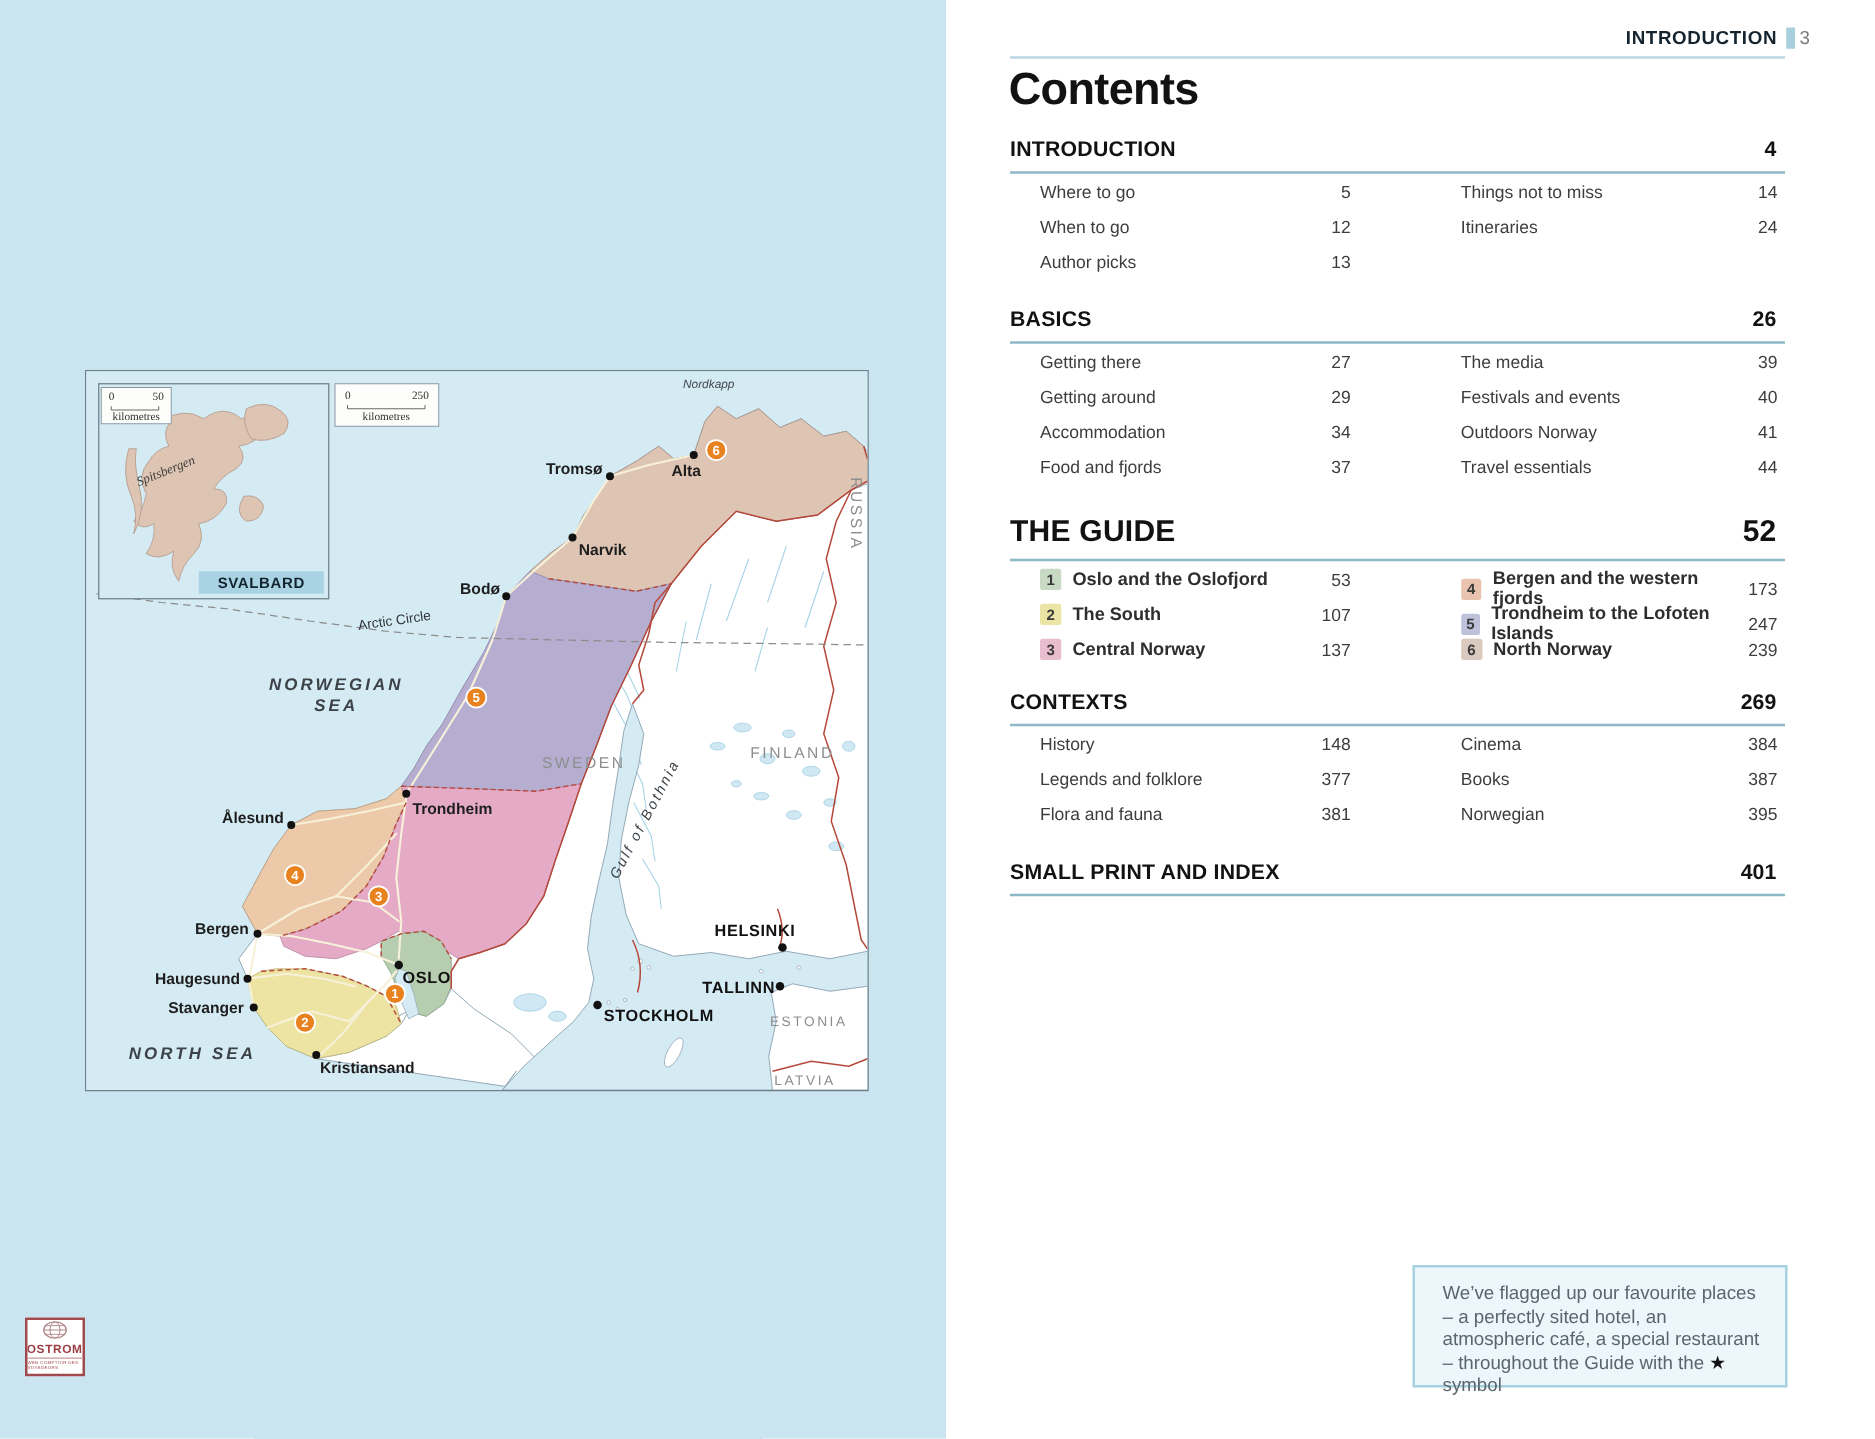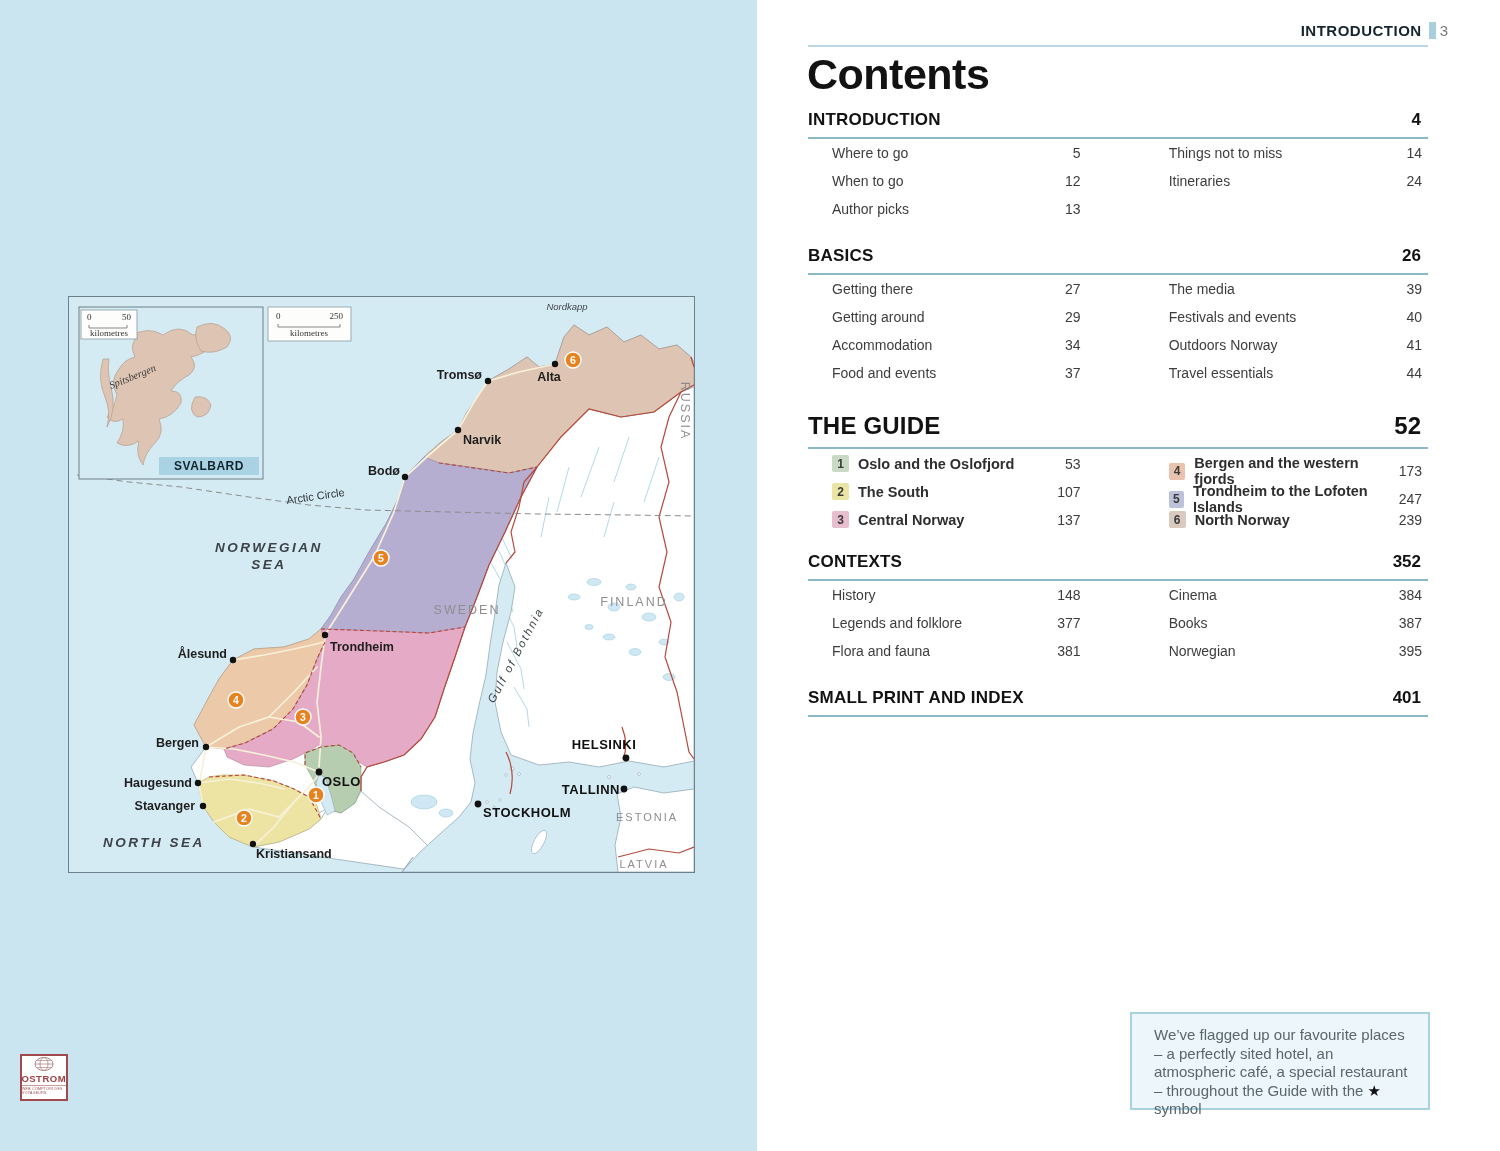--- a/index.html
+++ b/index.html
@@ -17,21 +17,21 @@
   .stamp .globe{margin-top:1px;line-height:1;}
   .stamp .name{font-size:9.5px;font-weight:bold;color:#9c3f44;letter-spacing:.5px;line-height:1;}
   .stamp .tag{font-size:3.5px;color:#9c3f44;letter-spacing:.3px;margin-top:1.5px;border-top:1px solid #c79a9c;padding-top:1px;}
   
   .right-page{position:absolute;left:757px;top:0;width:814px;height:1151px;background:#ffffff;}
   .pg-header{position:absolute;left:51px;top:22px;width:640px;display:flex;justify-content:flex-end;align-items:center;}
   .pg-header .sec{font-size:15px;font-weight:bold;color:#15242e;letter-spacing:.5px;}
   .pg-header .bar{width:7px;height:17px;background:#a9cedd;margin:0 4px 0 7px;}
   .pg-header .num{font-size:15px;color:#7b7b7b;}
   .pg-rule{position:absolute;left:51px;top:45px;width:620px;height:2px;background:#b9d8e3;}
-  .doc-title{position:absolute;left:50px;top:50px;font-size:43px;font-weight:bold;color:#121212;letter-spacing:-.5px;}
+  .doc-title{position:absolute;left:50px;top:50px;font-size:36px;font-weight:bold;color:#121212;letter-spacing:-.5px;}
   .section{position:absolute;left:51px;width:620px;}
   .sec-head{display:flex;justify-content:space-between;align-items:flex-end;}
   .sec-head .nm{font-size:17px;font-weight:bold;color:#121212;letter-spacing:.2px;}
   .sec-head .pg{font-size:17px;font-weight:bold;color:#121212;margin-right:7px;}
   .section.lg .sec-head .nm,.section.lg .sec-head .pg{font-size:24px;}
   .sec-rule{height:2px;background:#8cb8c8;margin-top:7px;}
   .rows{margin-top:6px;}
   .row{display:flex;height:28px;align-items:flex-start;}
   .cell{display:flex;justify-content:space-between;align-items:center;}
   .cell.l{margin-left:24px;width:265px;}
@@ -413,21 +413,21 @@
             <div class="cell r">
               <span class="lab">
                 <span>Outdoors Norway</span>
               </span>
               <span class="pgn">41</span>
             </div>
           </div>
           <div class="row">
             <div class="cell l">
               <span class="lab">
-                <span>Food and events</span>
+                <span>Food and fjords</span>
               </span>
               <span class="pgn">37</span>
             </div>
             <div class="cell r">
               <span class="lab">
                 <span>Travel essentials</span>
               </span>
               <span class="pgn">44</span>
             </div>
           </div>
@@ -486,21 +486,21 @@
                 <span>North Norway</span>
               </span>
               <span class="pgn">239</span>
             </div>
           </div>
         </div>
       </div>
       <div class="section" style="top: 552px;">
         <div class="sec-head">
           <span class="nm">CONTEXTS</span>
-          <span class="pg">352</span>
+          <span class="pg">269</span>
         </div>
         <div class="sec-rule"></div>
         <div class="rows">
           <div class="row">
             <div class="cell l">
               <span class="lab">
                 <span>History</span>
               </span>
               <span class="pgn">148</span>
             </div>

